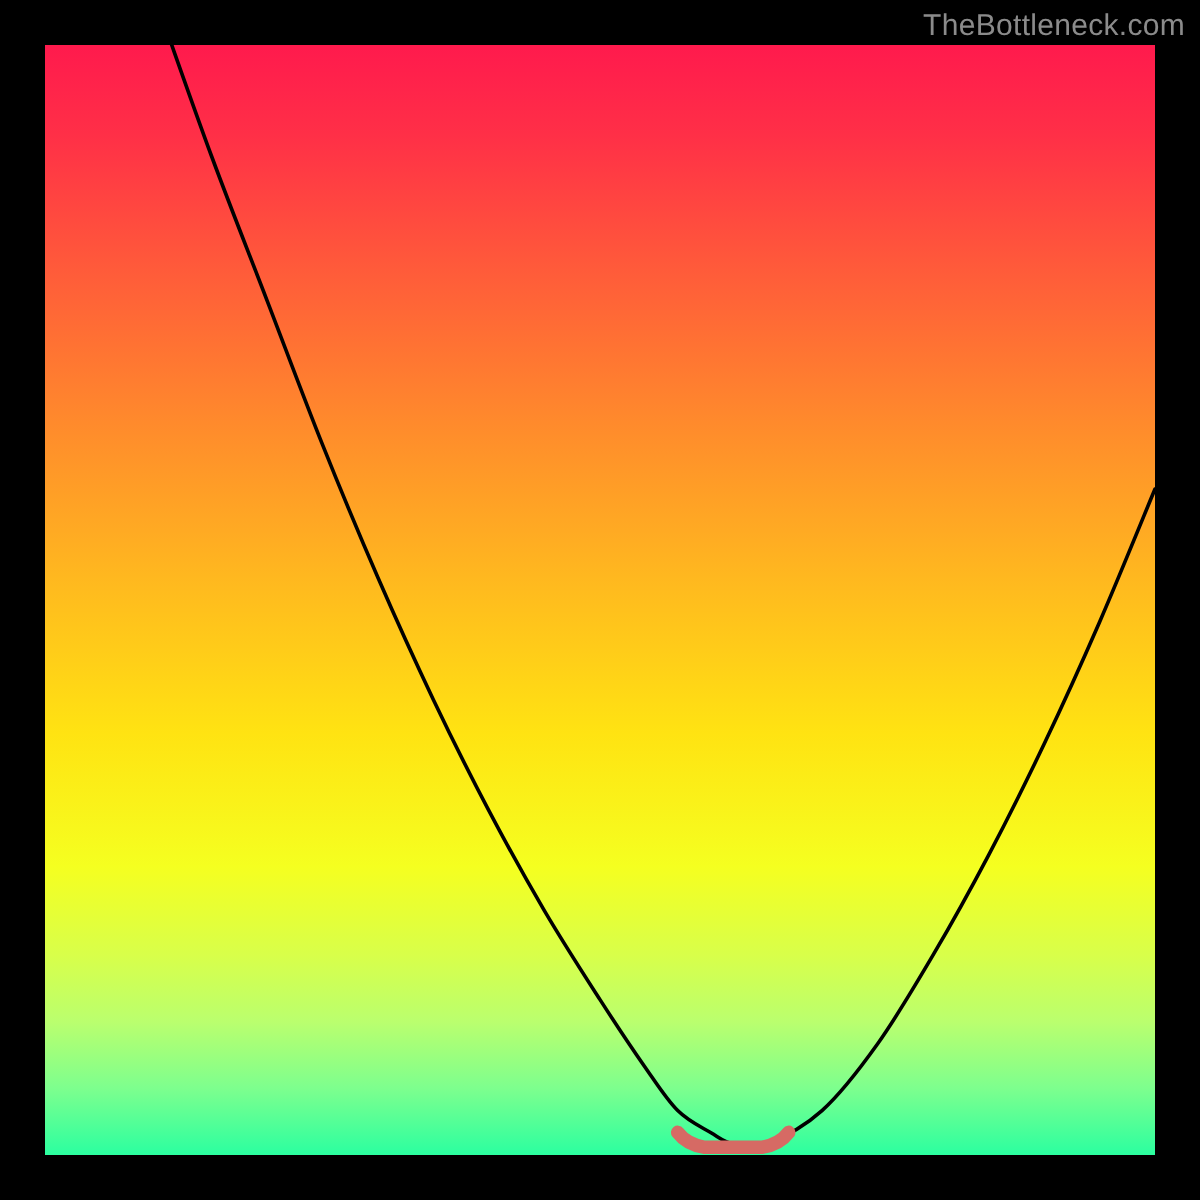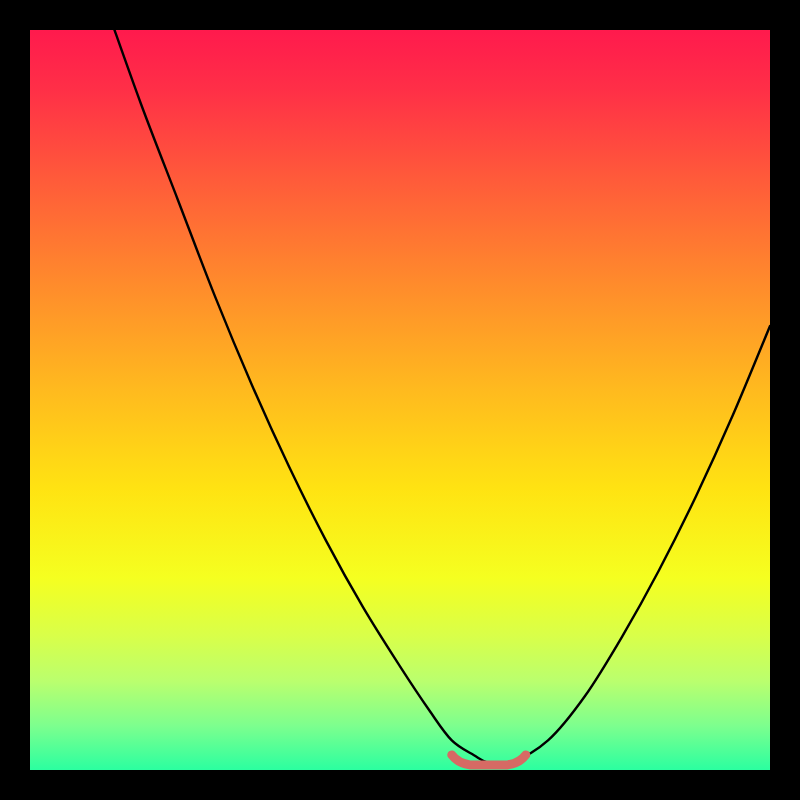--- a/index.html
+++ b/index.html
@@ -56,20 +56,21 @@
     font-size: 20px;
     letter-spacing: 0.2px;
     user-select: none;
   }
 </style>
 </head>
 <body>
 
 <div class="frame">
 
+  <div class="watermark">TheBottleneck.com</div>
 
   <div class="plot">
     <div class="gradient"></div>
     <svg class="curves" viewBox="0 0 740 740" preserveAspectRatio="none">
       <path id="curve-path" fill="none" stroke="#000" stroke-width="2.4" stroke-linecap="round" stroke-linejoin="round" d="M 0,-259.0000000000001 C 6.166666666666667,-238.03333333333342 24.666666666666664,-171.43333333333328 37,-133.19999999999993 C 49.333333333333336,-94.96666666666658 61.666666666666664,-64.13333333333335 74,-29.600000000000023 C 86.33333333333333,4.933333333333302 98.66666666666667,40.70000000000001 111,74 C 123.33333333333333,107.29999999999998 135.66666666666666,138.13333333333327 148,170.19999999999993 C 160.33333333333334,202.2666666666666 172.66666666666666,235.56666666666663 185,266.4 C 197.33333333333334,297.23333333333335 209.66666666666666,326.8333333333333 222,355.2 C 234.33333333333334,383.56666666666666 246.66666666666666,410.70000000000005 259,436.6 C 271.3333333333333,462.5 283.6666666666667,487.1666666666667 296,510.6 C 308.3333333333333,534.0333333333333 320.6666666666667,556.2333333333333 333,577.2 C 345.3333333333333,598.1666666666667 358.9,619.1333333333333 370,636.4 C 381.1,653.6666666666666 390.9666666666667,668.4666666666666 399.6,680.8 C 408.23333333333335,693.1333333333333 414.4,703 421.79999999999995,710.4 C 429.19999999999993,717.8 437.8333333333333,721.5 444,725.2 C 450.1666666666667,728.9000000000001 452.6333333333333,731.3666666666667 458.8,732.6 C 464.9666666666667,733.8333333333334 471.1333333333333,736.3000000000001 481,732.6 C 490.8666666666667,728.9 505.6666666666667,721.5 518,710.4 C 530.3333333333334,699.3 542.6666666666666,683.2666666666667 555,666 C 567.3333333333334,648.7333333333333 579.6666666666666,627.7666666666667 592,606.8 C 604.3333333333334,585.8333333333333 616.6666666666666,563.6333333333333 629,540.2 C 641.3333333333334,516.7666666666668 653.6666666666666,492.1 666,466.2 C 678.3333333333334,440.29999999999995 690.6666666666666,413.1666666666667 703,384.8 C 715.3333333333334,356.43333333333334 733.8333333333334,310.8 740,296"></path>
       <path id="highlight-path" fill="none" stroke="#d66a64" stroke-width="9" stroke-linecap="round" stroke-linejoin="round" d="M 421.79999999999995,724.9 Q 427.79999999999995,732.9 439.79999999999995,734.9 L 477.8,734.9 Q 489.8,732.9 495.8,724.9"></path>
     </svg>
   </div>
 
 </div>

